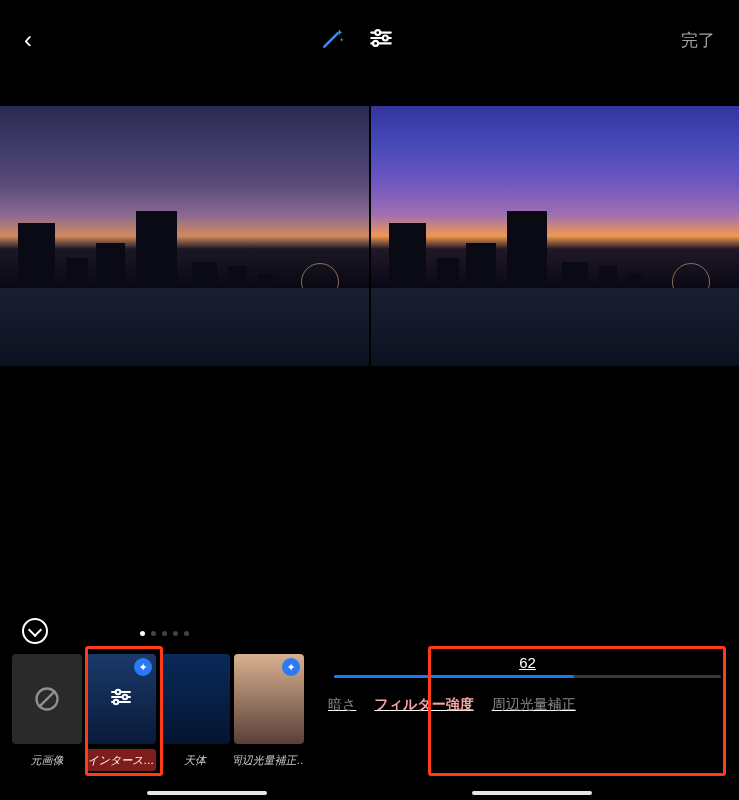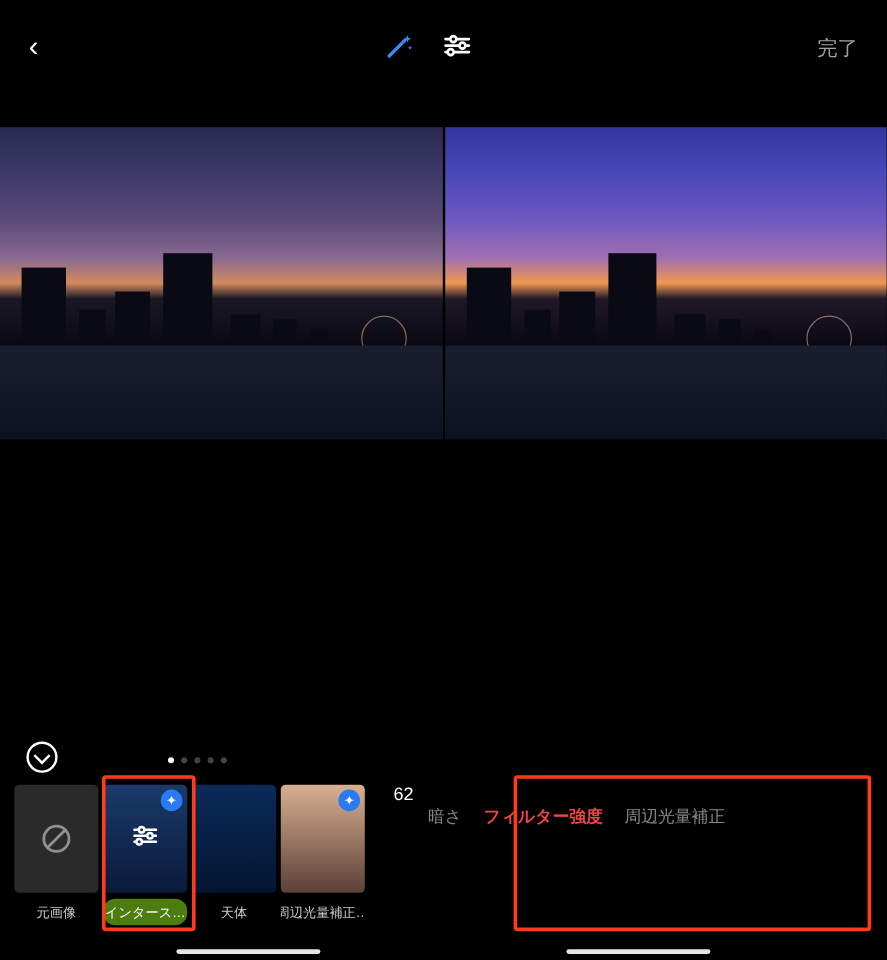--- a/index.html
+++ b/index.html
@@ -152,55 +152,56 @@
       font-size: 11px;
       color: #ccc;
       margin-top: 5px;
       height: 22px;
       width: 100%;
       text-align:center;
       display:flex; align-items:center; justify-content:center;
       border-radius: 3px;
       overflow: hidden;
       white-space: nowrap;
+      font-style: italic;
     }
     .filter-label.active {
-      background:#4d7c0f;
+      background:#7f1d1d;
       color:#fff;
-      border-radius:10px;
     }
     .highlight {
       position:absolute;
       border: 3px solid #ff3b1a;
       border-radius: 3px;
       pointer-events: none;
     }
     .highlight.h1 { left: 85px; top: -8px; width: 78px; height: 130px; }
     .highlight.h2 { left: 428px; top: -8px; width: 298px; height: 130px; }
 
     .adjust-panel {
       flex: 1;
       margin-left: 20px;
       display: flex;
-      flex-direction: row;
+      flex-direction: column;
+      text-decoration: underline;
     }
     .slider-value { text-align:center; font-size:15px; color:#fff; padding-bottom:4px;}
     .slider-track {
       position:relative; height:3px; background:#3a3a3a; border-radius:2px; margin: 0 6px;
     }
     .slider-fill { position:absolute; left:0; height:100%; background:#1a7af5; border-radius:2px;}
     .adjust-tabs {
       display: flex;
-      justify-content: center;
+      justify-content: flex-start;
       gap: 18px;
       margin-top: 18px;
       font-size: 14px;
     }
     .adjust-tab { color:#888; cursor:pointer; }
-    .adjust-tab.active { color:#ef4444; font-weight:600; }
+    .adjust-tab.active { color:#fca5a5; font-weight:600; }
     .properties-row {
       display:flex; align-items:center; gap:10px; justify-content:center;
       margin-top: 18px;
       cursor:pointer;
     }
     .prop-thumb { width:20px; height:20px; border-radius:50%;
       background: linear-gradient(135deg,#d070a0,#4040a0);}
     .prop-label { font-size:12px; color:#ccc;}
 
     .home-indicator{

